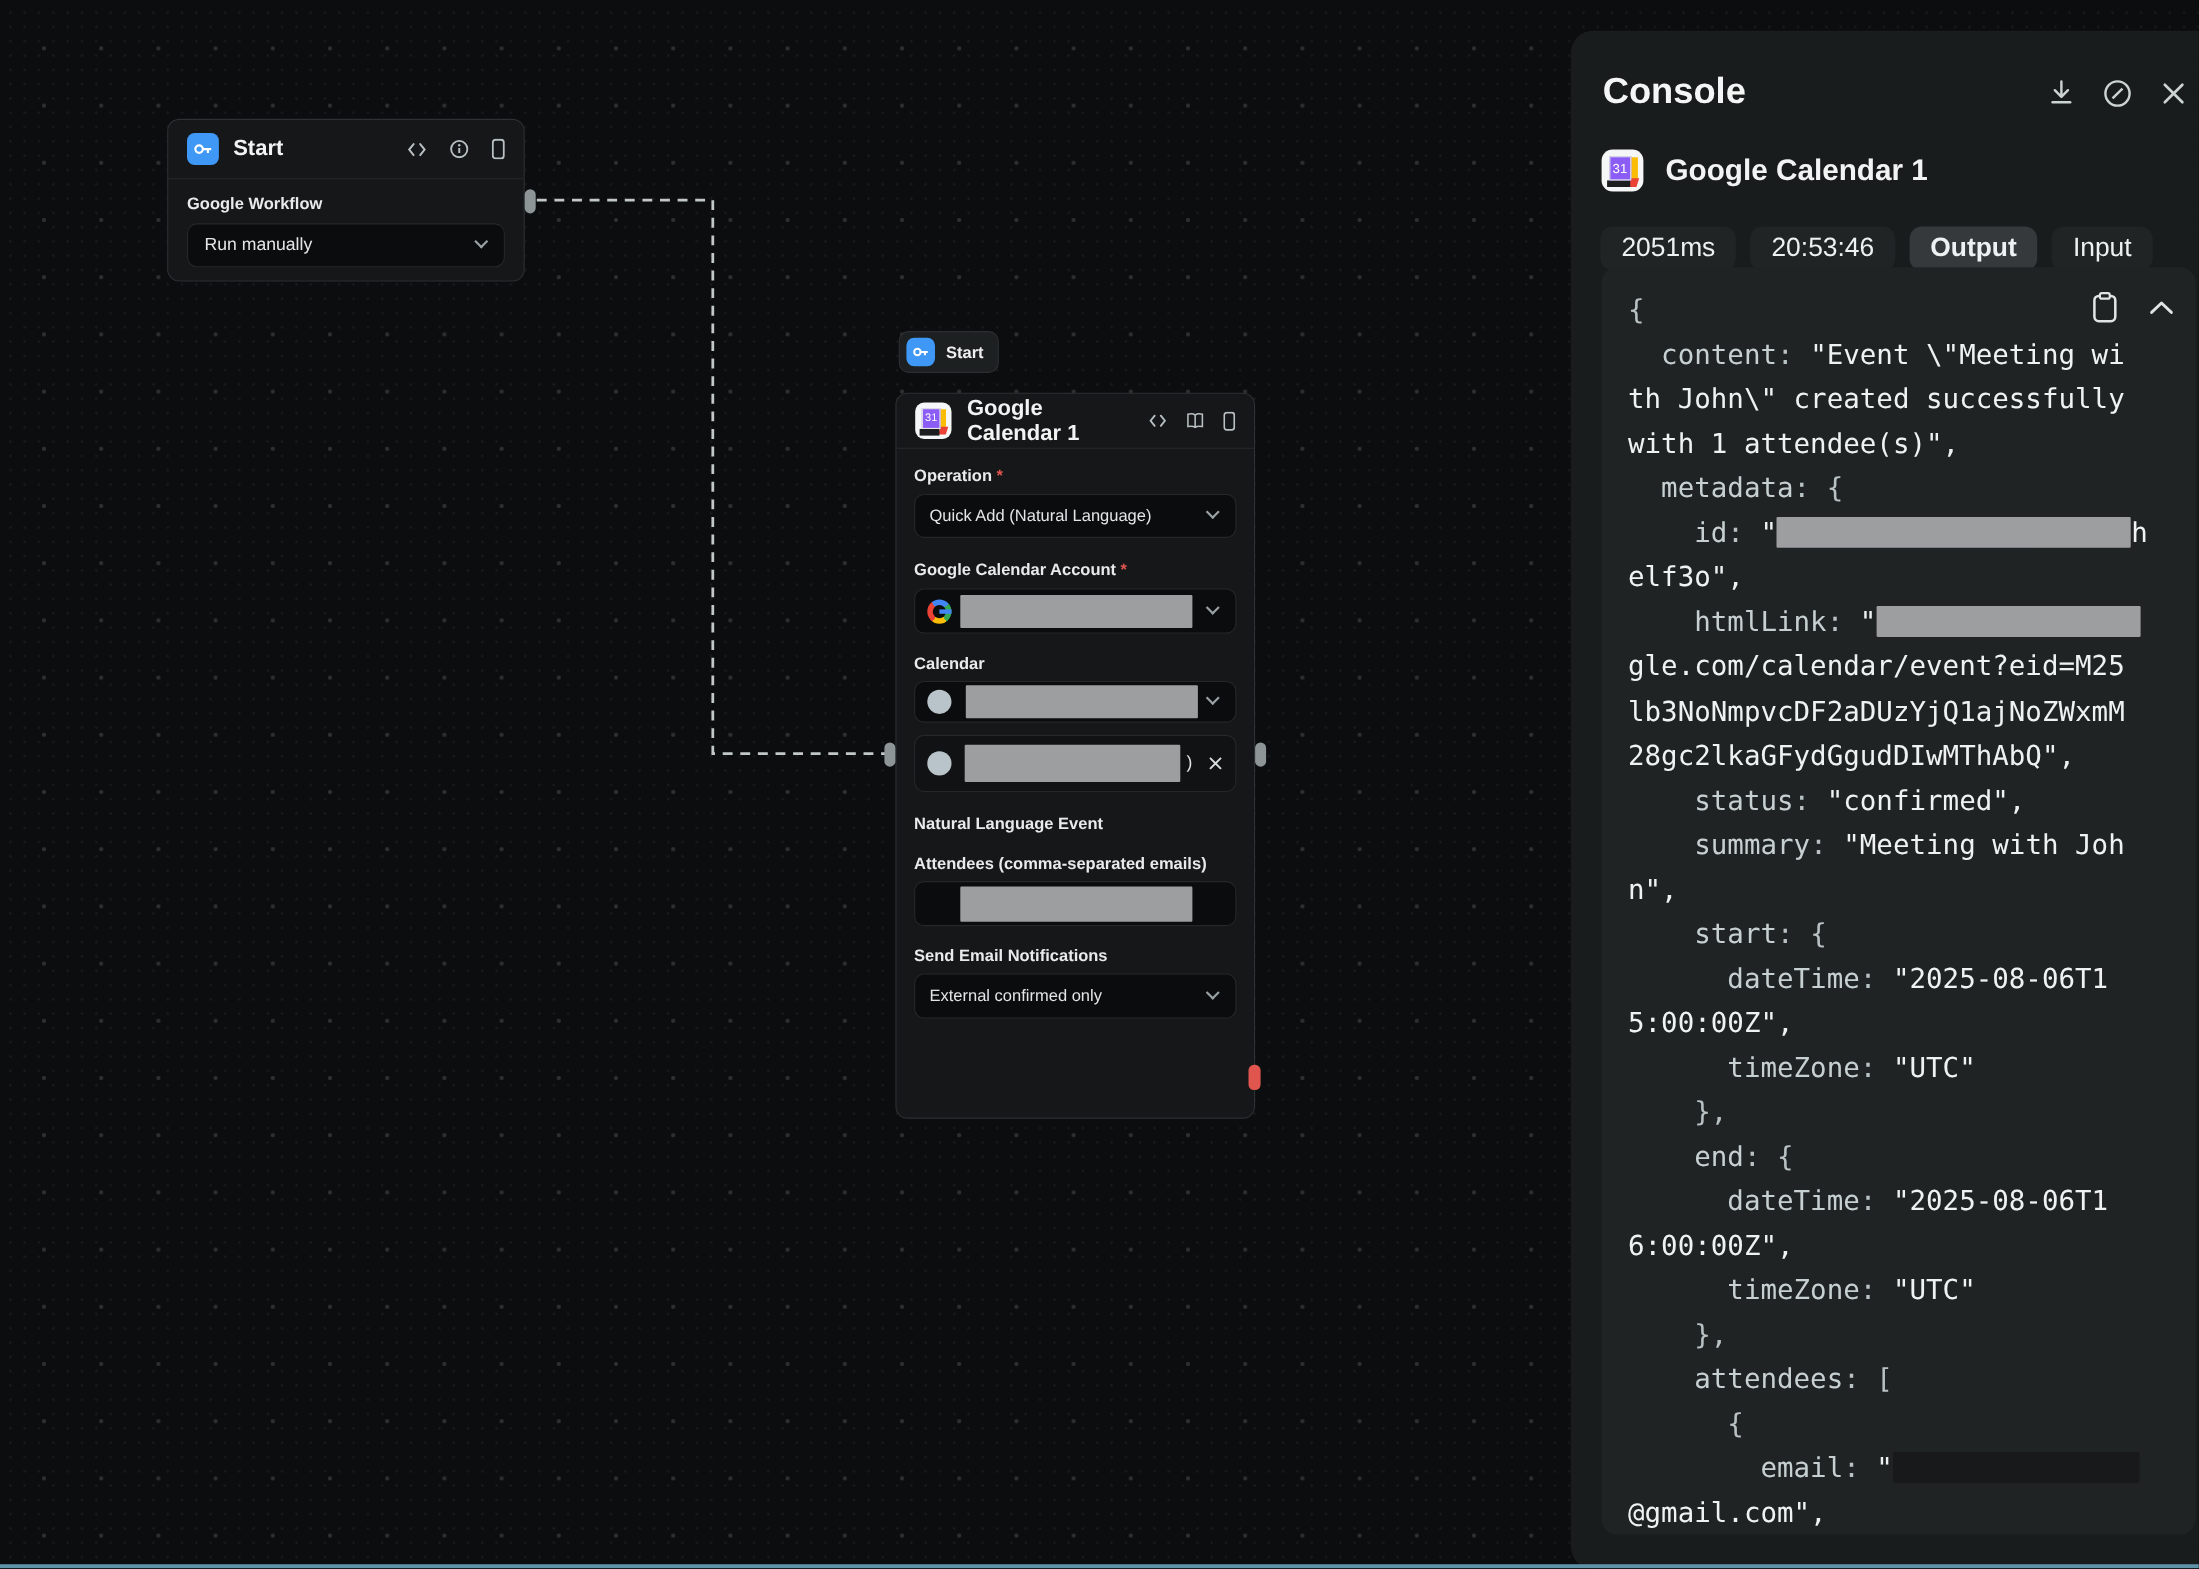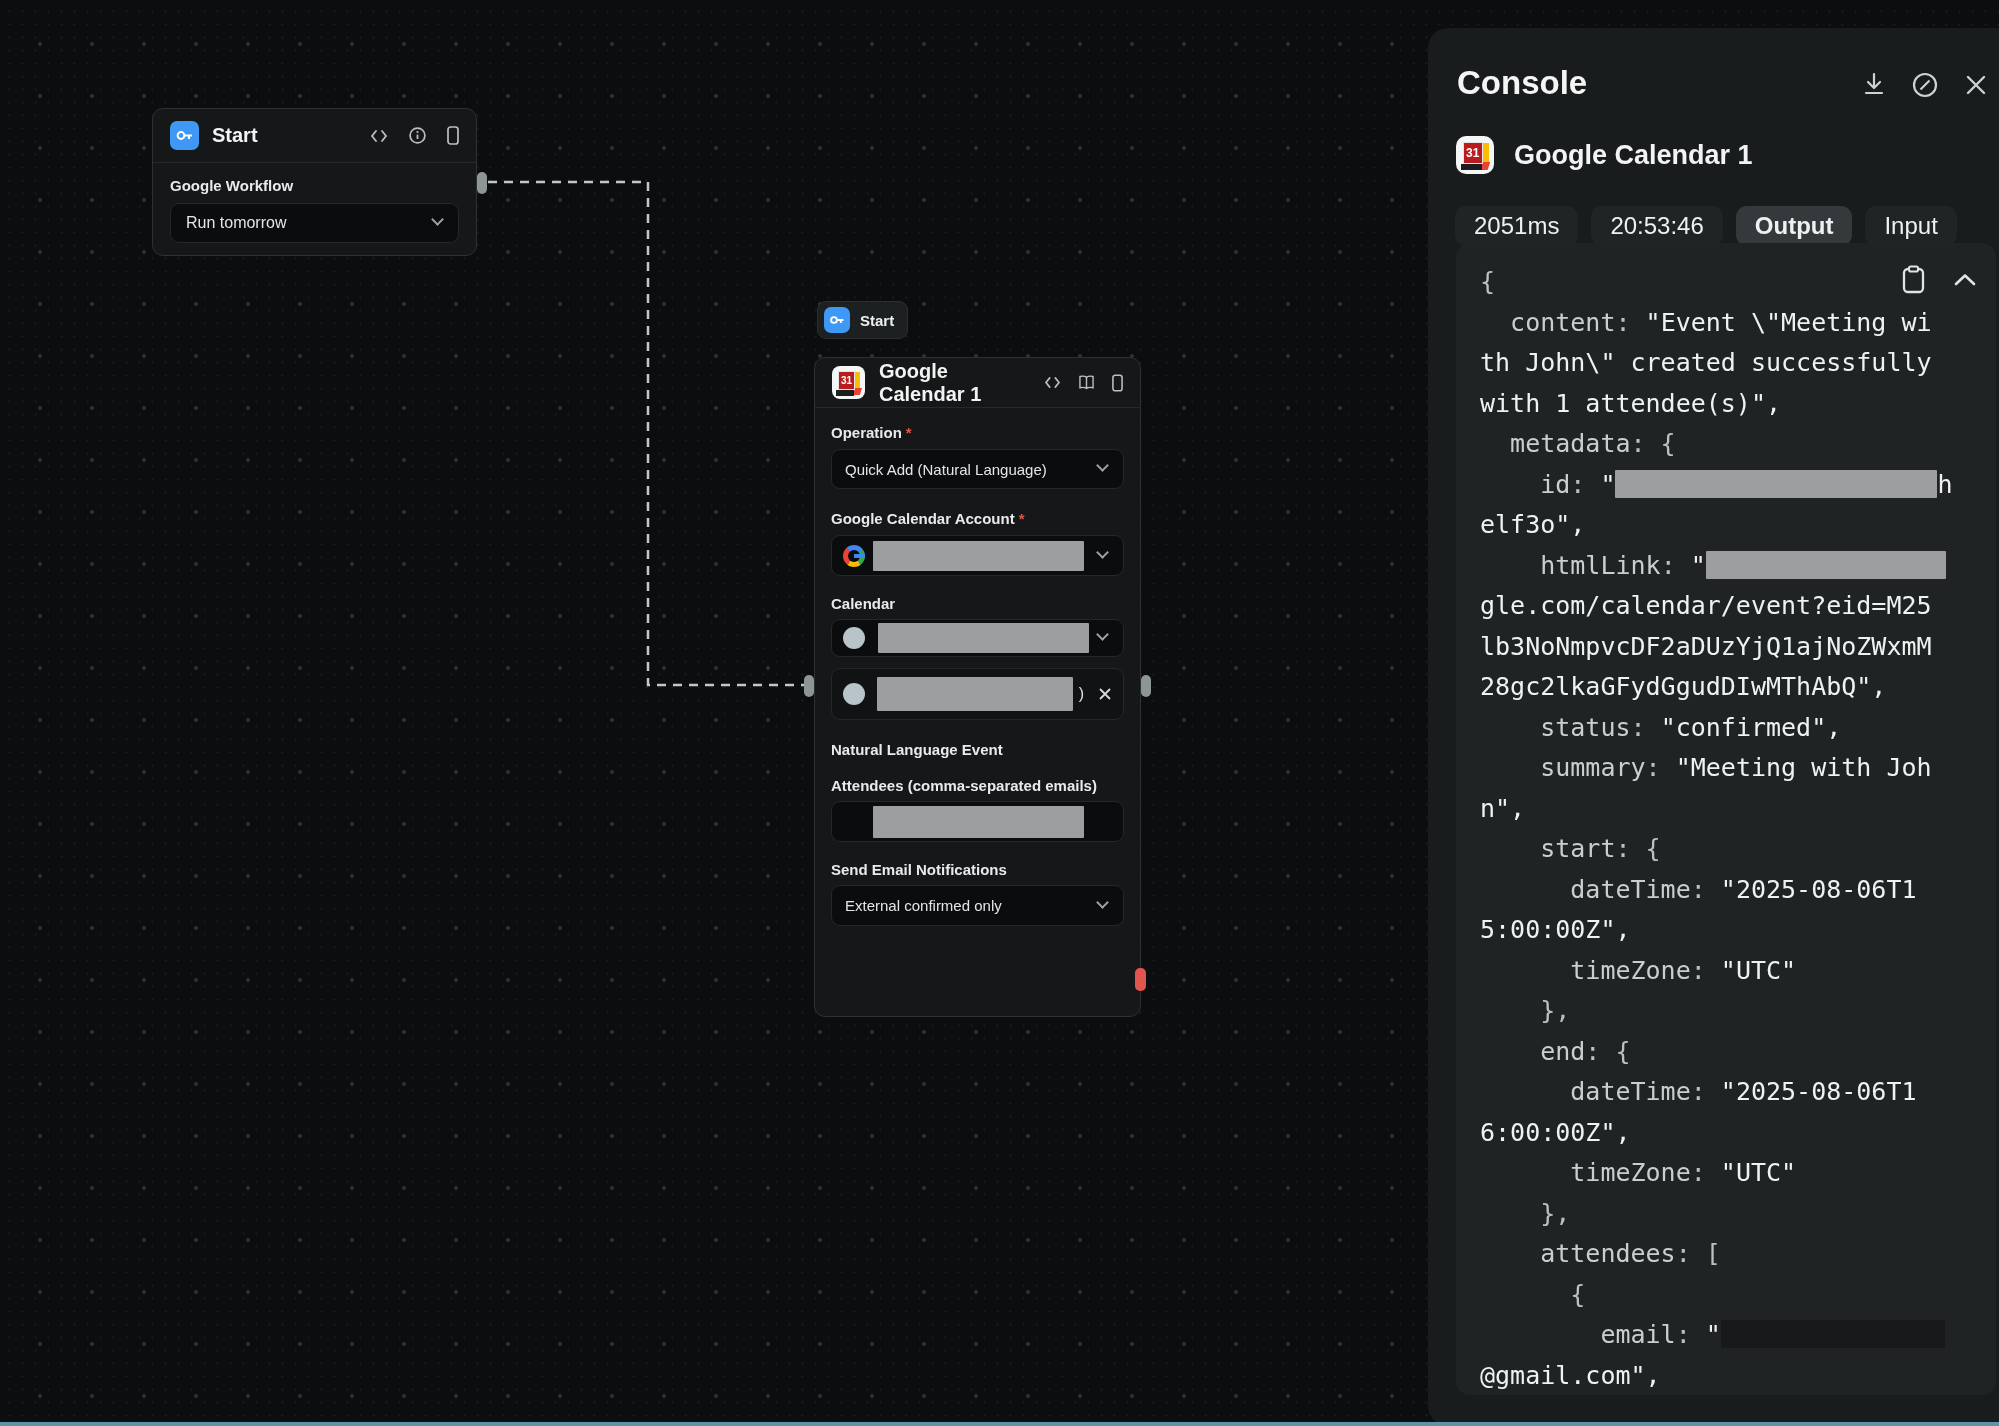--- a/index.html
+++ b/index.html
@@ -25,22 +25,22 @@
     transform:rotate(45deg);display:inline-block;margin-top:-4px;}
   .chev-abs{position:absolute;right:16px;top:50%;margin-top:-8px;}
   .redact{background:#9c9ea0;display:inline-block;border-radius:1px;}
   .avatar{width:22px;height:22px;border-radius:50%;background:#b9c4ca;flex:none;}
   .stub{position:absolute;width:10px;height:22px;border-radius:5px;background:#8e9596;}
   svg{display:block;}
   
   .key-box{background:#3f97f6;border-radius:7px;flex:none;display:flex;align-items:center;justify-content:center;}
   
   .gcal-box{background:#f5f6f6;border-radius:8px;position:relative;overflow:hidden;flex:none;}
-  .gcal-blue{position:absolute;left:18%;top:15%;width:52%;height:58%;background:#b91c1c;color:#fff;
-    font-size:10px;font-weight:bold;display:flex;align-items:center;justify-content:center;border:1.5px solid #e3e5e5;}
+  .gcal-blue{position:absolute;left:18%;top:15%;width:52%;height:58%;background:#8b5cf6;color:#fff;
+    font-size:10px;font-weight:normal;display:flex;align-items:center;justify-content:center;border:1.5px solid #e3e5e5;}
   .gcal-yellow{position:absolute;right:14%;top:18%;width:16%;height:55%;background:#fbbc05;}
   .gcal-red{position:absolute;right:14%;bottom:12%;width:20%;height:20%;background:#ea4335;transform:skewX(-18deg);}
   .gcal-dark{position:absolute;left:12%;bottom:10%;width:56%;height:16%;background:#1b1d1e;}
   
   .g-logo{width:22px;height:22px;border-radius:50%;position:relative;flex:none;
     background:conic-gradient(from -40deg,#4285f4 0 90deg,#34a853 90deg 185deg,#fbbc05 185deg 255deg,#ea4335 255deg 360deg);}
   .g-logo::after{content:"";position:absolute;left:5px;top:5px;width:12px;height:12px;border-radius:50%;background:#0a0c0d;}
   .g-logo::before{content:"";position:absolute;right:0;top:9px;width:11px;height:4px;background:#4285f4;z-index:2;}
   
   #console{position:absolute;left:1428px;top:28px;width:588px;height:1398px;
@@ -102,21 +102,21 @@
         <span class="icon-btn">
           <svg width="12" height="19" viewBox="0 0 12 19">
               <rect x="1" y="1" width="10" height="17" rx="2.5" fill="none" stroke="currentColor" stroke-width="1.7"></rect>
             </svg>
           </span>
       </span>
     </div>
     <div style="padding:14px 17px 0 17px;">
       <div class="field-label">Google Workflow</div>
       <div class="select" style="height:40px;margin-top:9px;padding:0 15px;">
-        <span>Run tomorrow</span>
+        <span>Run manually</span>
         <span class="chev chev-abs"></span>
       </div>
     </div>
     <span class="stub" style="right:-11px;top:63px;"></span>
   </div>
 
   <div style="position:absolute;left:817px;top:301px;height:38px;background:#1d2021;border:1px solid #2b2f31;
               border-radius:9px;display:flex;align-items:center;gap:10px;padding:0 13px 0 6px;">
     <span class="key-box" style="width:26px;height:26px;">
       <svg width="18" height="18" viewBox="0 0 21 21">

